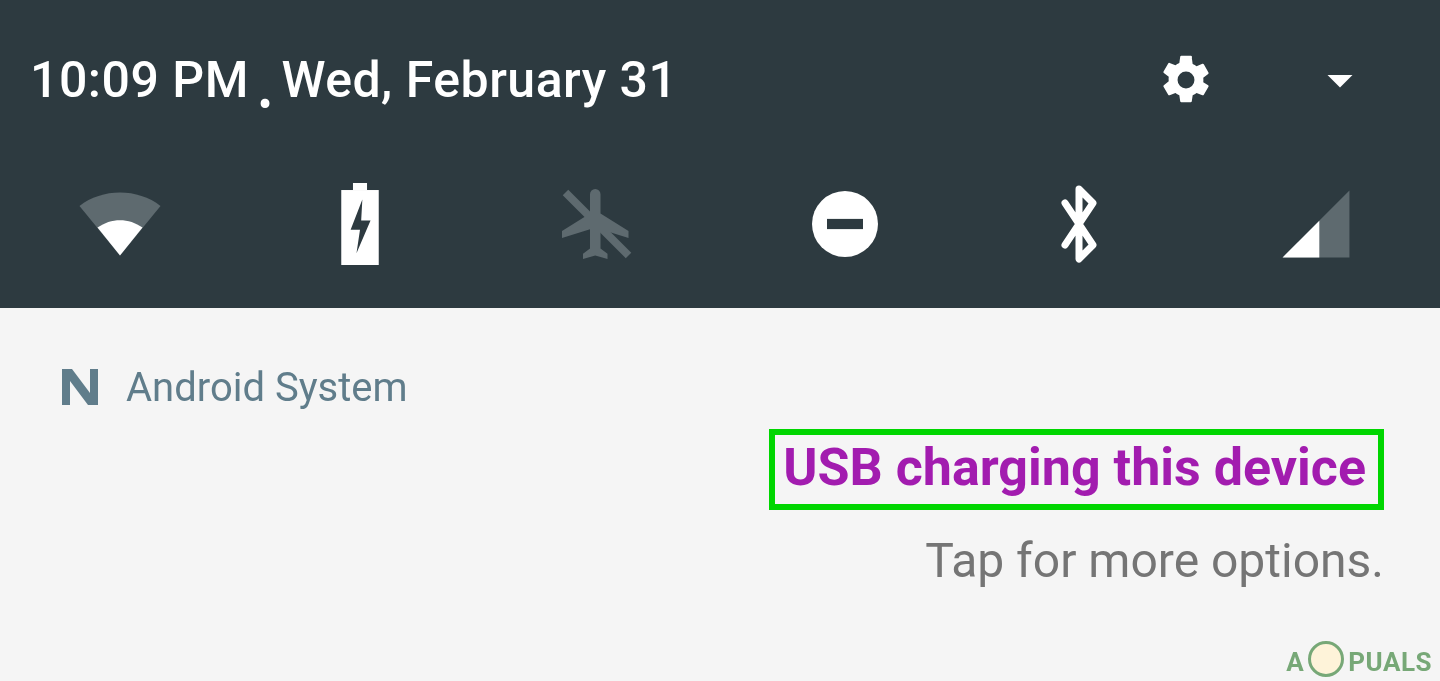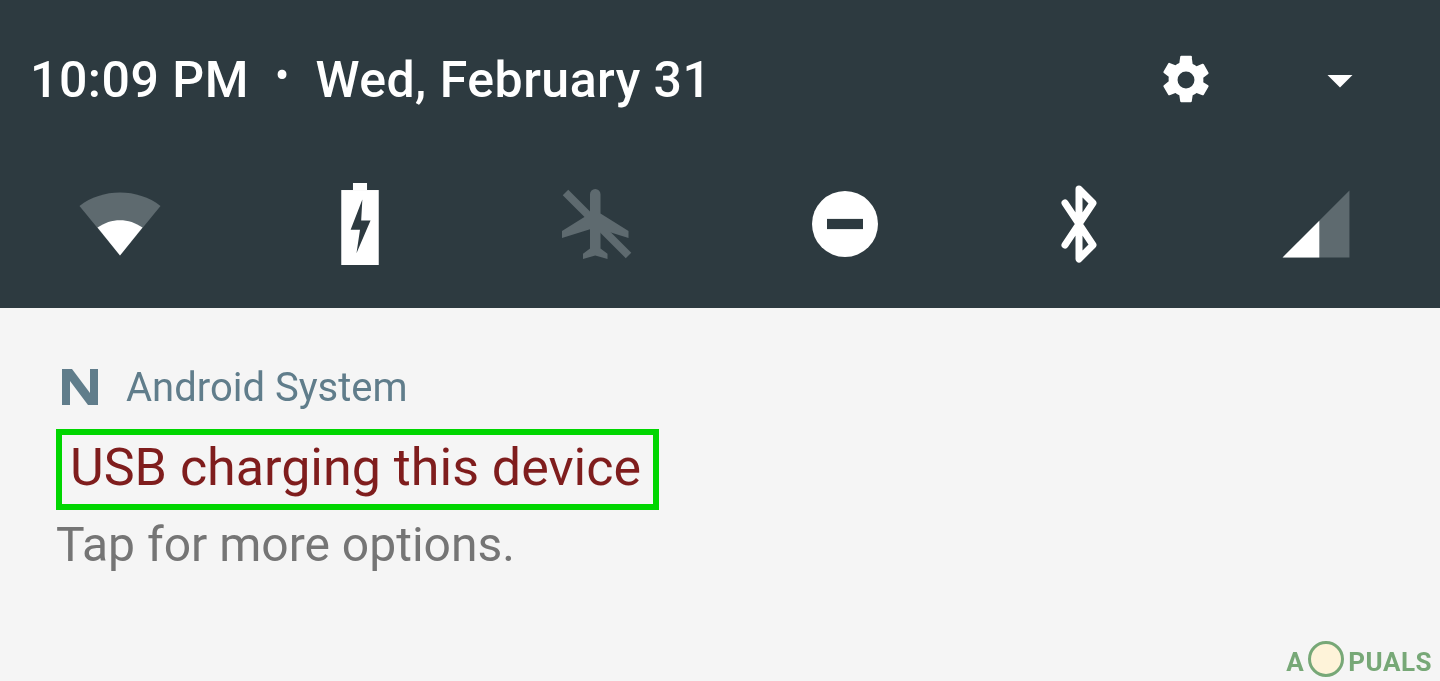--- a/index.html
+++ b/index.html
@@ -15,22 +15,22 @@
     display: flex;
     align-items: center;
     justify-content: space-between;
     margin-bottom: 70px;
   }
   .time-date {
     font-size: 50px;
     font-weight: 500;
     letter-spacing: 0.5px;
     display: flex;
-    align-items: center;
-    gap: 26px;
+    align-items: flex-end;
+    gap: 9px;
   }
   .dot { font-size: 40px; line-height: 0; position: relative; top: -4px; }
   .header-actions {
     display: flex;
     align-items: center;
     gap: 95px;
     margin-right: 30px;
   }
   .icon-btn { cursor: pointer; display: inline-flex; align-items: center; justify-content: center; }
 
@@ -38,46 +38,47 @@
     display: flex;
     align-items: center;
     justify-content: space-between;
     padding: 0 45px 0 45px;
   }
   .qs-tile { display: inline-flex; align-items: center; justify-content: center; cursor: pointer; }
 
   .notification-area {
     background: #f5f5f5;
     padding: 55px 56px 0 56px;
+    text-align: right;
   }
   .notif-app-row {
     display: flex;
     align-items: center;
     gap: 22px;
     color: #607d8b;
     font-size: 40px;
     font-weight: 400;
     margin-bottom: 18px;
   }
   .notif-title-wrap {
     border: 6px solid #00d600;
     display: inline-block;
     padding: 2px 12px 6px 8px;
     margin-bottom: 6px;
   }
   .notif-title {
     font-size: 52px;
-    color: #7f1d1d;
-    font-weight: 400;
+    color: #a21caf;
+    font-weight: 700;
   }
   .notif-sub {
     font-size: 48px;
     color: #757575;
     font-weight: 400;
-    margin-top: 0;
+    margin-top: 16px;
   }
 
   .watermark {
     position: absolute;
     right: 8px;
     bottom: 4px;
     display: flex;
     align-items: flex-end;
     gap: 4px;
     color: #6aa06a;

